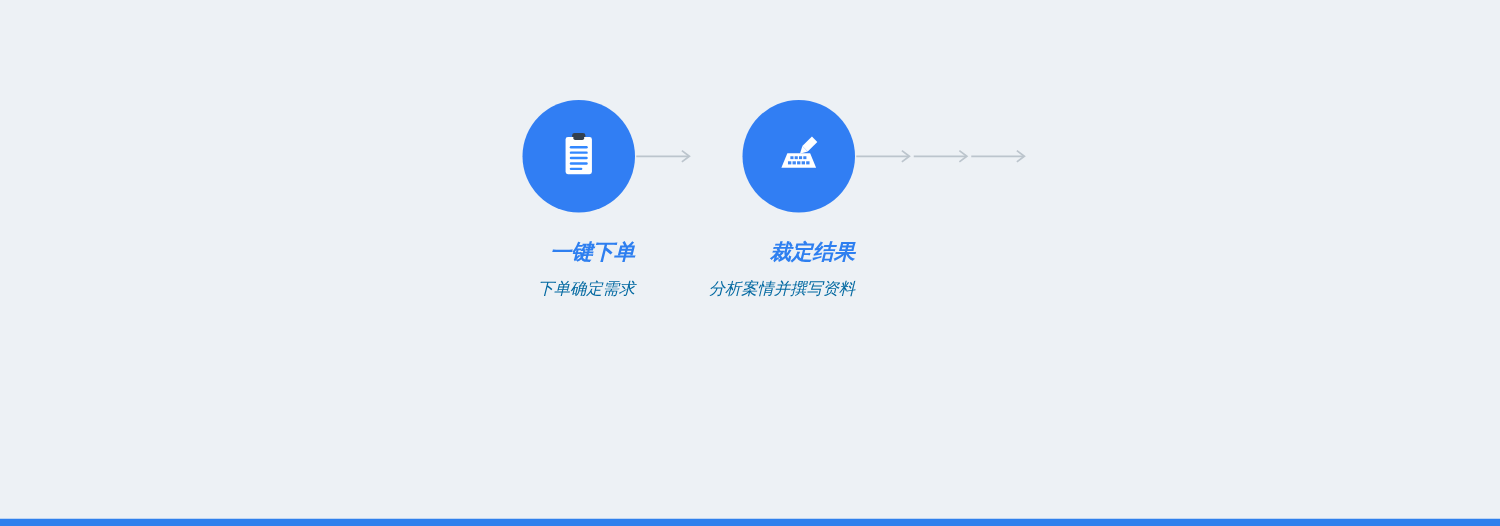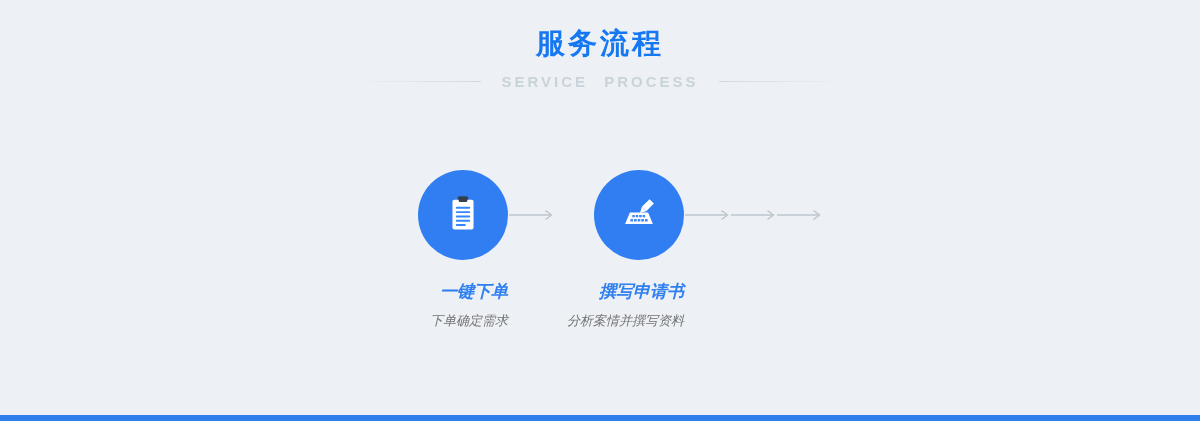--- a/index.html
+++ b/index.html
@@ -63,21 +63,21 @@
   .step-title {
     margin-top: 20px;
     font-size: 17px;
     font-weight: bold;
     color: #2e7ff0;
     white-space: nowrap;
   }
   .step-desc {
     margin-top: 9px;
     font-size: 13px;
-    color: #737373;
+    color: #0369a1;
     white-space: nowrap;
   }
   .arrow {
     width: 46px;
     margin-top: 39px;
     display: flex;
     justify-content: center;
     flex-shrink: 0;
   }
   .bottom-bar {
@@ -87,28 +87,20 @@
     width: 100%;
     height: 6px;
     background: #2f80ed;
   }
 </style>
 </head>
 <body>
 
 <div class="page">
 
-  <div class="header">
-    <h2 class="title">服务流程</h2>
-    <div class="subtitle-row">
-      <span class="deco-line left"></span>
-      <span class="subtitle">SERVICE PROCESS</span>
-      <span class="deco-line right"></span>
-    </div>
-  </div>
 
   <div class="steps">
 
     <div class="step">
       <div class="circle">
         <span class="icon">
           <svg width="46" height="46" viewBox="0 0 48 48">
             <rect x="18.5" y="4.5" width="11" height="8" rx="2" fill="#33404f"></rect>
             <rect x="13" y="8" width="22" height="31" rx="2" fill="#ffffff"></rect>
             <rect x="19.5" y="6.5" width="9" height="4" rx="1.5" fill="#33404f"></rect>
@@ -147,21 +139,21 @@
               <rect x="18.8" y="28.2" width="2.8" height="2.6"></rect>
               <rect x="22.6" y="28.2" width="2.8" height="2.6"></rect>
               <rect x="26.4" y="28.2" width="2.8" height="2.6"></rect>
               <rect x="30.2" y="28.2" width="2.8" height="2.6"></rect>
             </g>
             <polygon points="35,7.5 39.5,12 31.5,20 27,15.5" fill="#ffffff"></polygon>
             <polygon points="27,15.5 31.5,20 25,22 " fill="#ffffff"></polygon>
           </svg>
         </span>
       </div>
-      <div class="step-title">撰写申请书</div>
+      <div class="step-title">裁定结果</div>
       <div class="step-desc">分析案情并撰写资料</div>
     </div>
 
     <div class="arrow">
       <svg width="46" height="12" viewBox="0 0 46 12">
         <line x1="1" y1="6" x2="43" y2="6" stroke="#bcc5cd" stroke-width="1.4"></line>
         <polyline points="37.5,1.5 43.5,6 37.5,10.5" fill="none" stroke="#bcc5cd" stroke-width="1.4"></polyline>
       </svg>
     </div>
 

